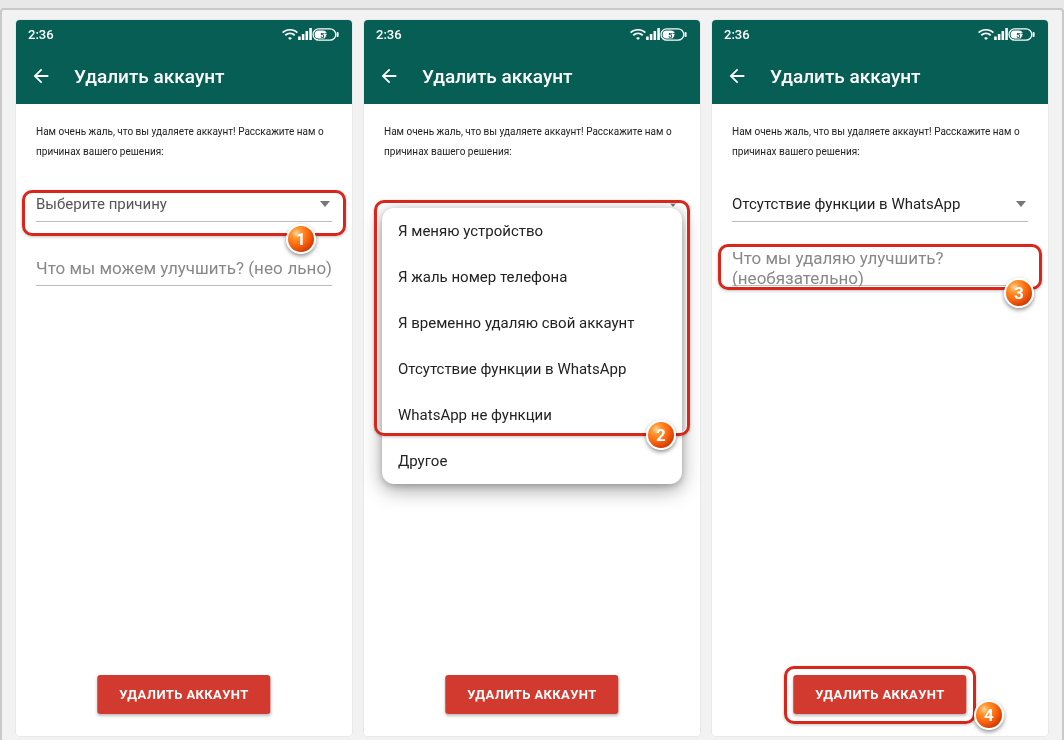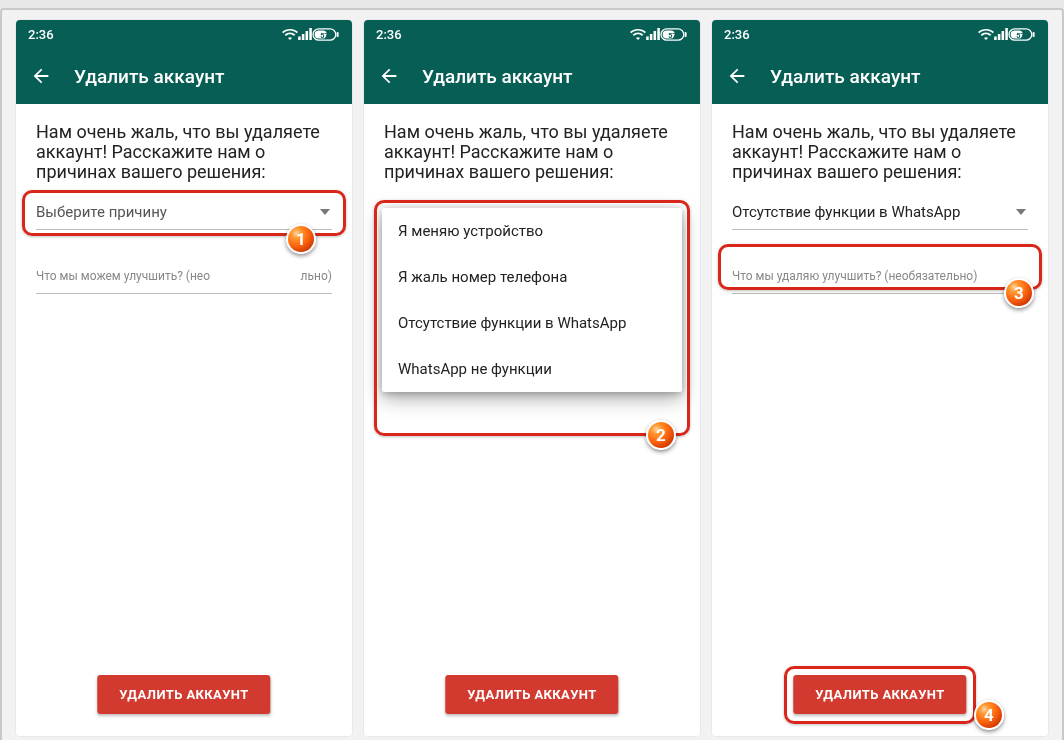--- a/index.html
+++ b/index.html
@@ -61,40 +61,40 @@
   
   .body {
     flex: 1;
     background: #fff;
     padding: 18px 20px 0 20px;
     position: relative;
     display: flex;
     flex-direction: column;
     color: #000;
   }
-  .intro { font-size: 18px; line-height: 20px; color: #222; }
+  .intro { font-size: 10px; line-height: 20px; color: #222; }
   .select-row {
-    margin-top: 12px;
+    margin-top: 24px;
     height: 36px;
     display: flex;
     align-items: center;
     justify-content: space-between;
     border-bottom: 1px solid #bbb;
     font-size: 15px;
   }
   .select-row span:first-child { color: #555; }
   .select-row.selected span:first-child { color: #222; }
   .caret { width:0; height:0; border-left:5px solid transparent; border-right:5px solid transparent; border-top:6px solid #777; margin-right: 2px; }
   .improve-row {
     margin-top: 28px;
     height: 36px;
     display: flex;
     align-items: center;
     border-bottom: 1px solid #bbb;
-    font-size: 12px;
+    font-size: 17px;
     color: #888;
   }
   .delete-btn {
     position: absolute;
     bottom: 22px;
     left: 50%;
     transform: translateX(-50%);
     background: #D33A2F;
     color: #fff;
     font-weight: 700;
@@ -130,21 +130,21 @@
     justify-content: center;
     pointer-events: none;
   }
   
   .dropdown {
     position: absolute;
     top: 188px;
     left: 18px;
     right: 18px;
     background: #fff;
-    border-radius: 2px;
+    border-radius: 12px;
     box-shadow: 0 6px 20px rgba(0,0,0,.35), 0 2px 6px rgba(0,0,0,.2);
   }
   .dropdown-item {
     padding: 14px 16px;
     font-size: 15px;
     color: #222;
   }
   .improve-row.truncated span { white-space: nowrap; }
 </style>
 </head>
@@ -236,22 +236,24 @@
       <div class="improve-row truncated" style="justify-content:flex-end;">
         <span>льно)</span>
       </div>
 
       <div class="delete-btn">УДАЛИТЬ АККАУНТ</div>
     </div>
 
     <div class="dropdown">
       <div class="dropdown-item">Я меняю устройство</div>
       <div class="dropdown-item">Я жаль номер телефона</div>
+      <div class="dropdown-item">Я временно удаляю свой аккаунт</div>
       <div class="dropdown-item">Отсутствие функции в WhatsApp</div>
       <div class="dropdown-item">WhatsApp не функции</div>
+      <div class="dropdown-item">Другое</div>
     </div>
 
     <div class="ring" style="top:180px; left:10px; right:10px; height:236px;"></div>
     <div class="badge" style="top:400px; right:24px;">2</div>
   </div>
 
   <div class="phone">
     <div class="statusbar">
       <span>2:36</span>
       <div class="status-right">

